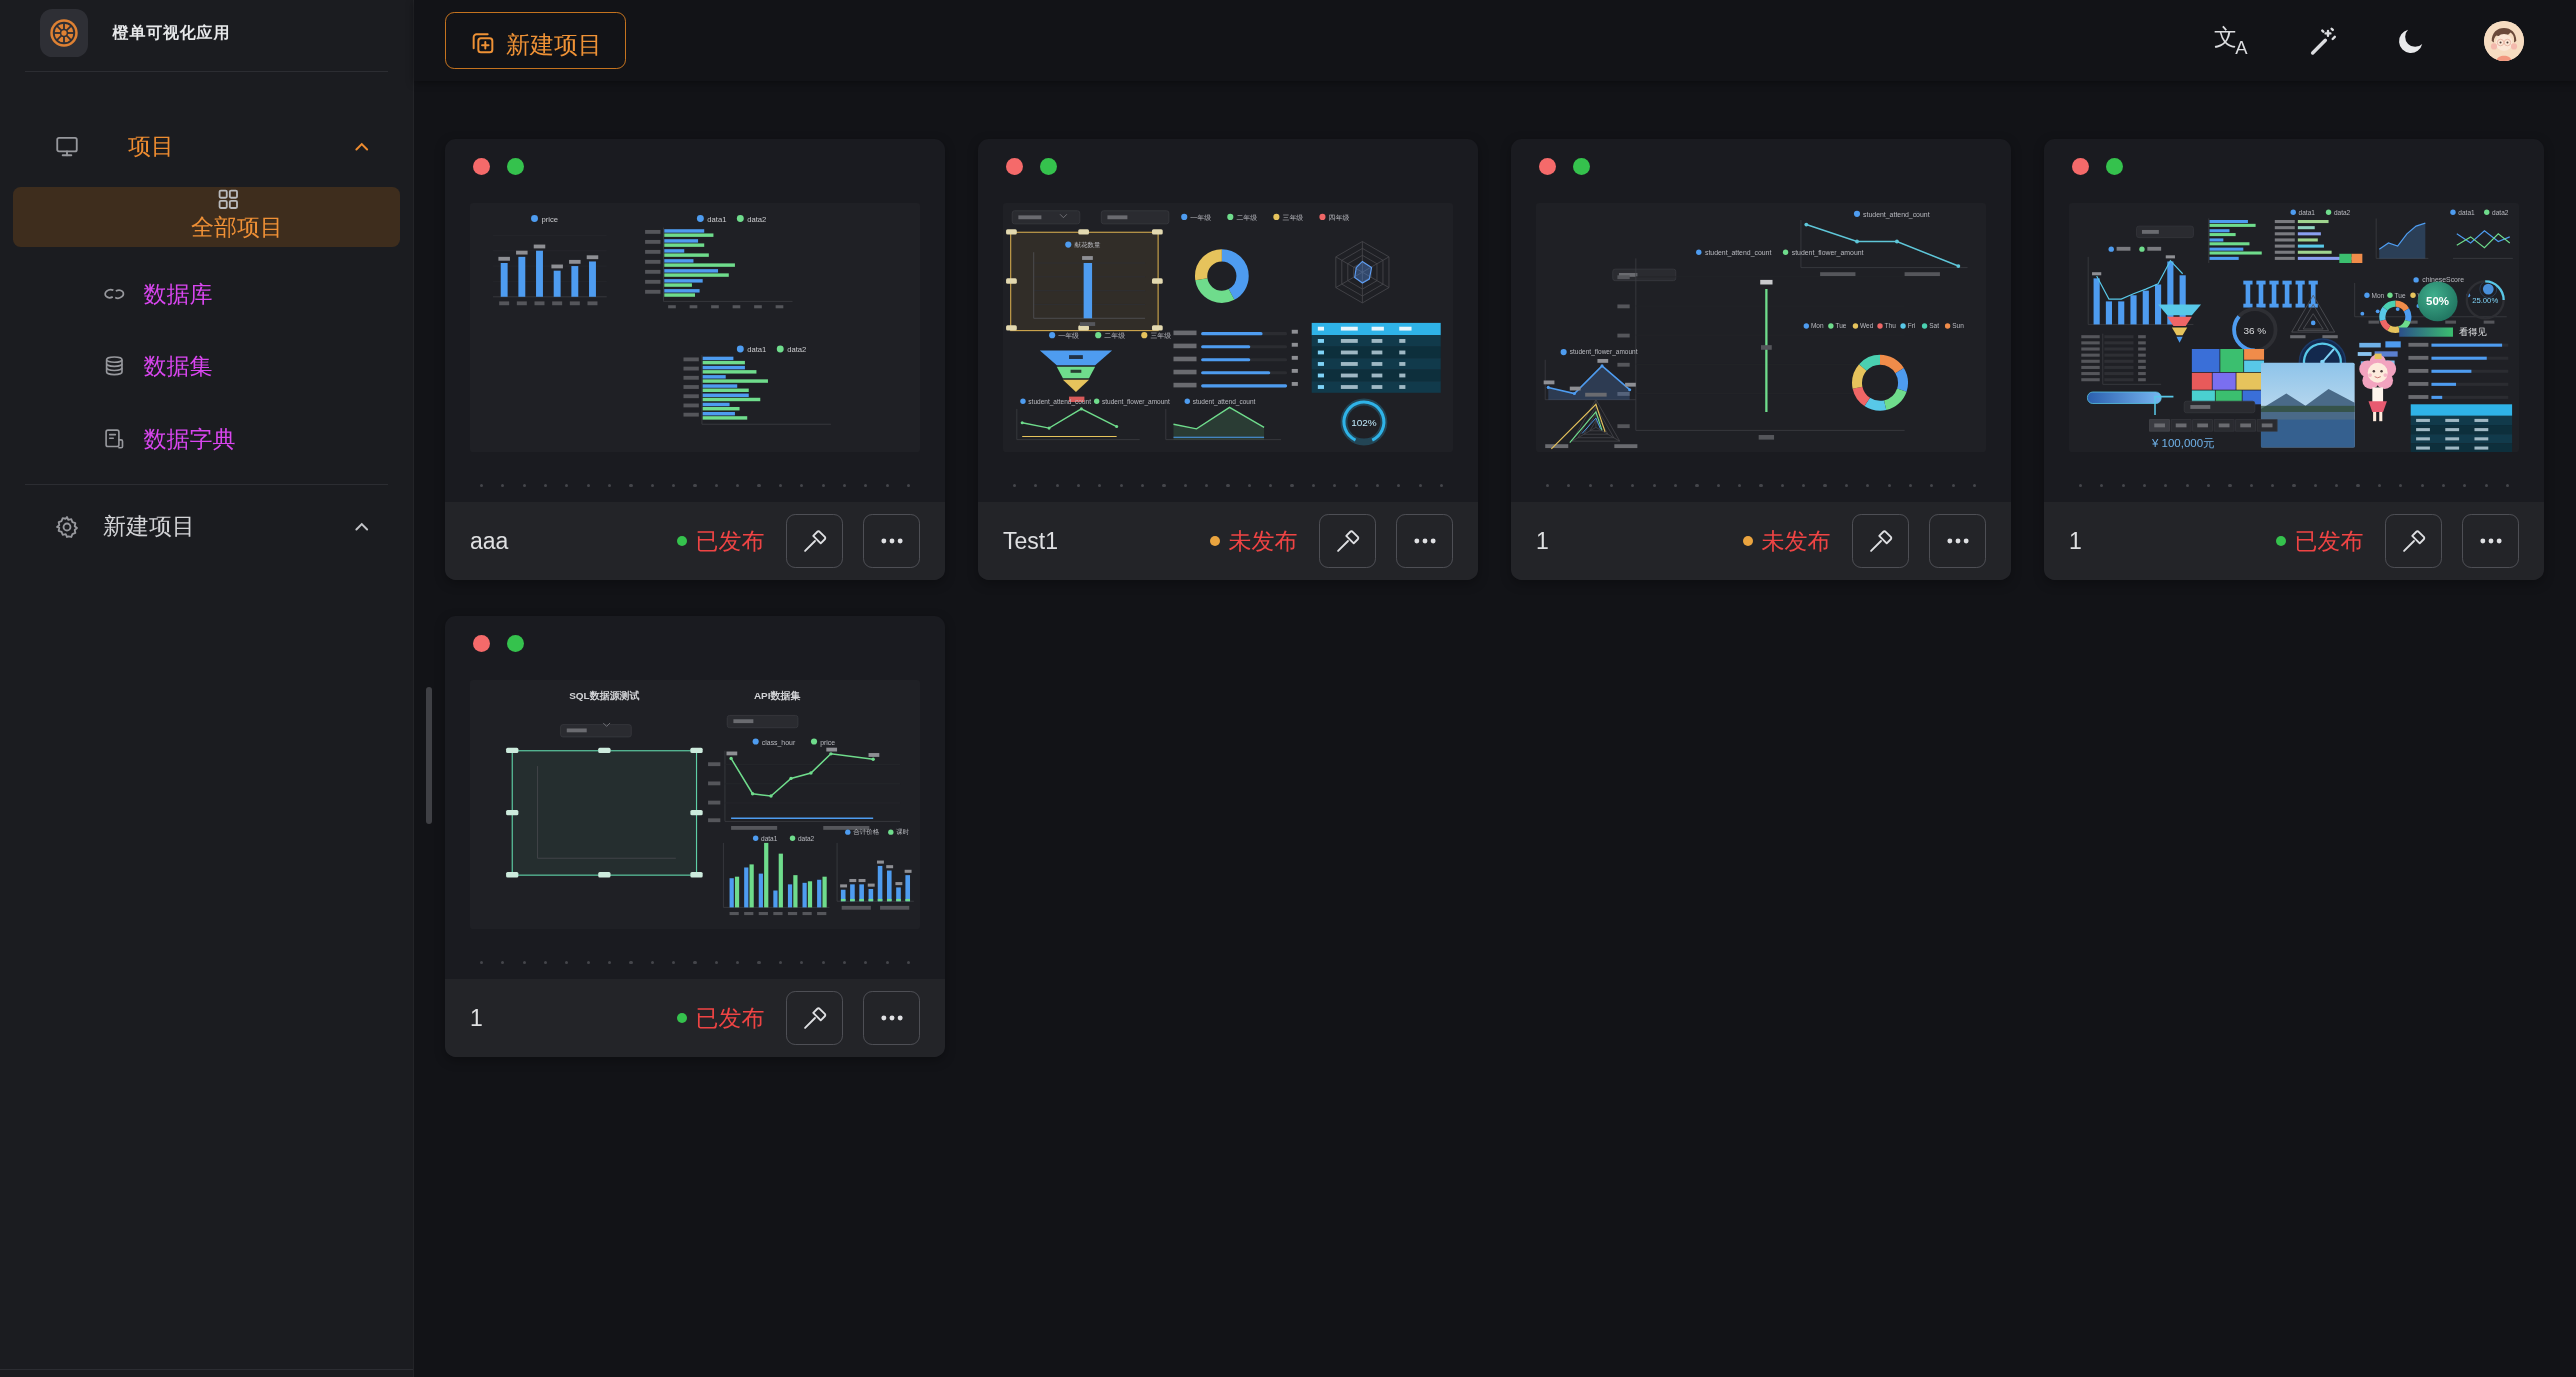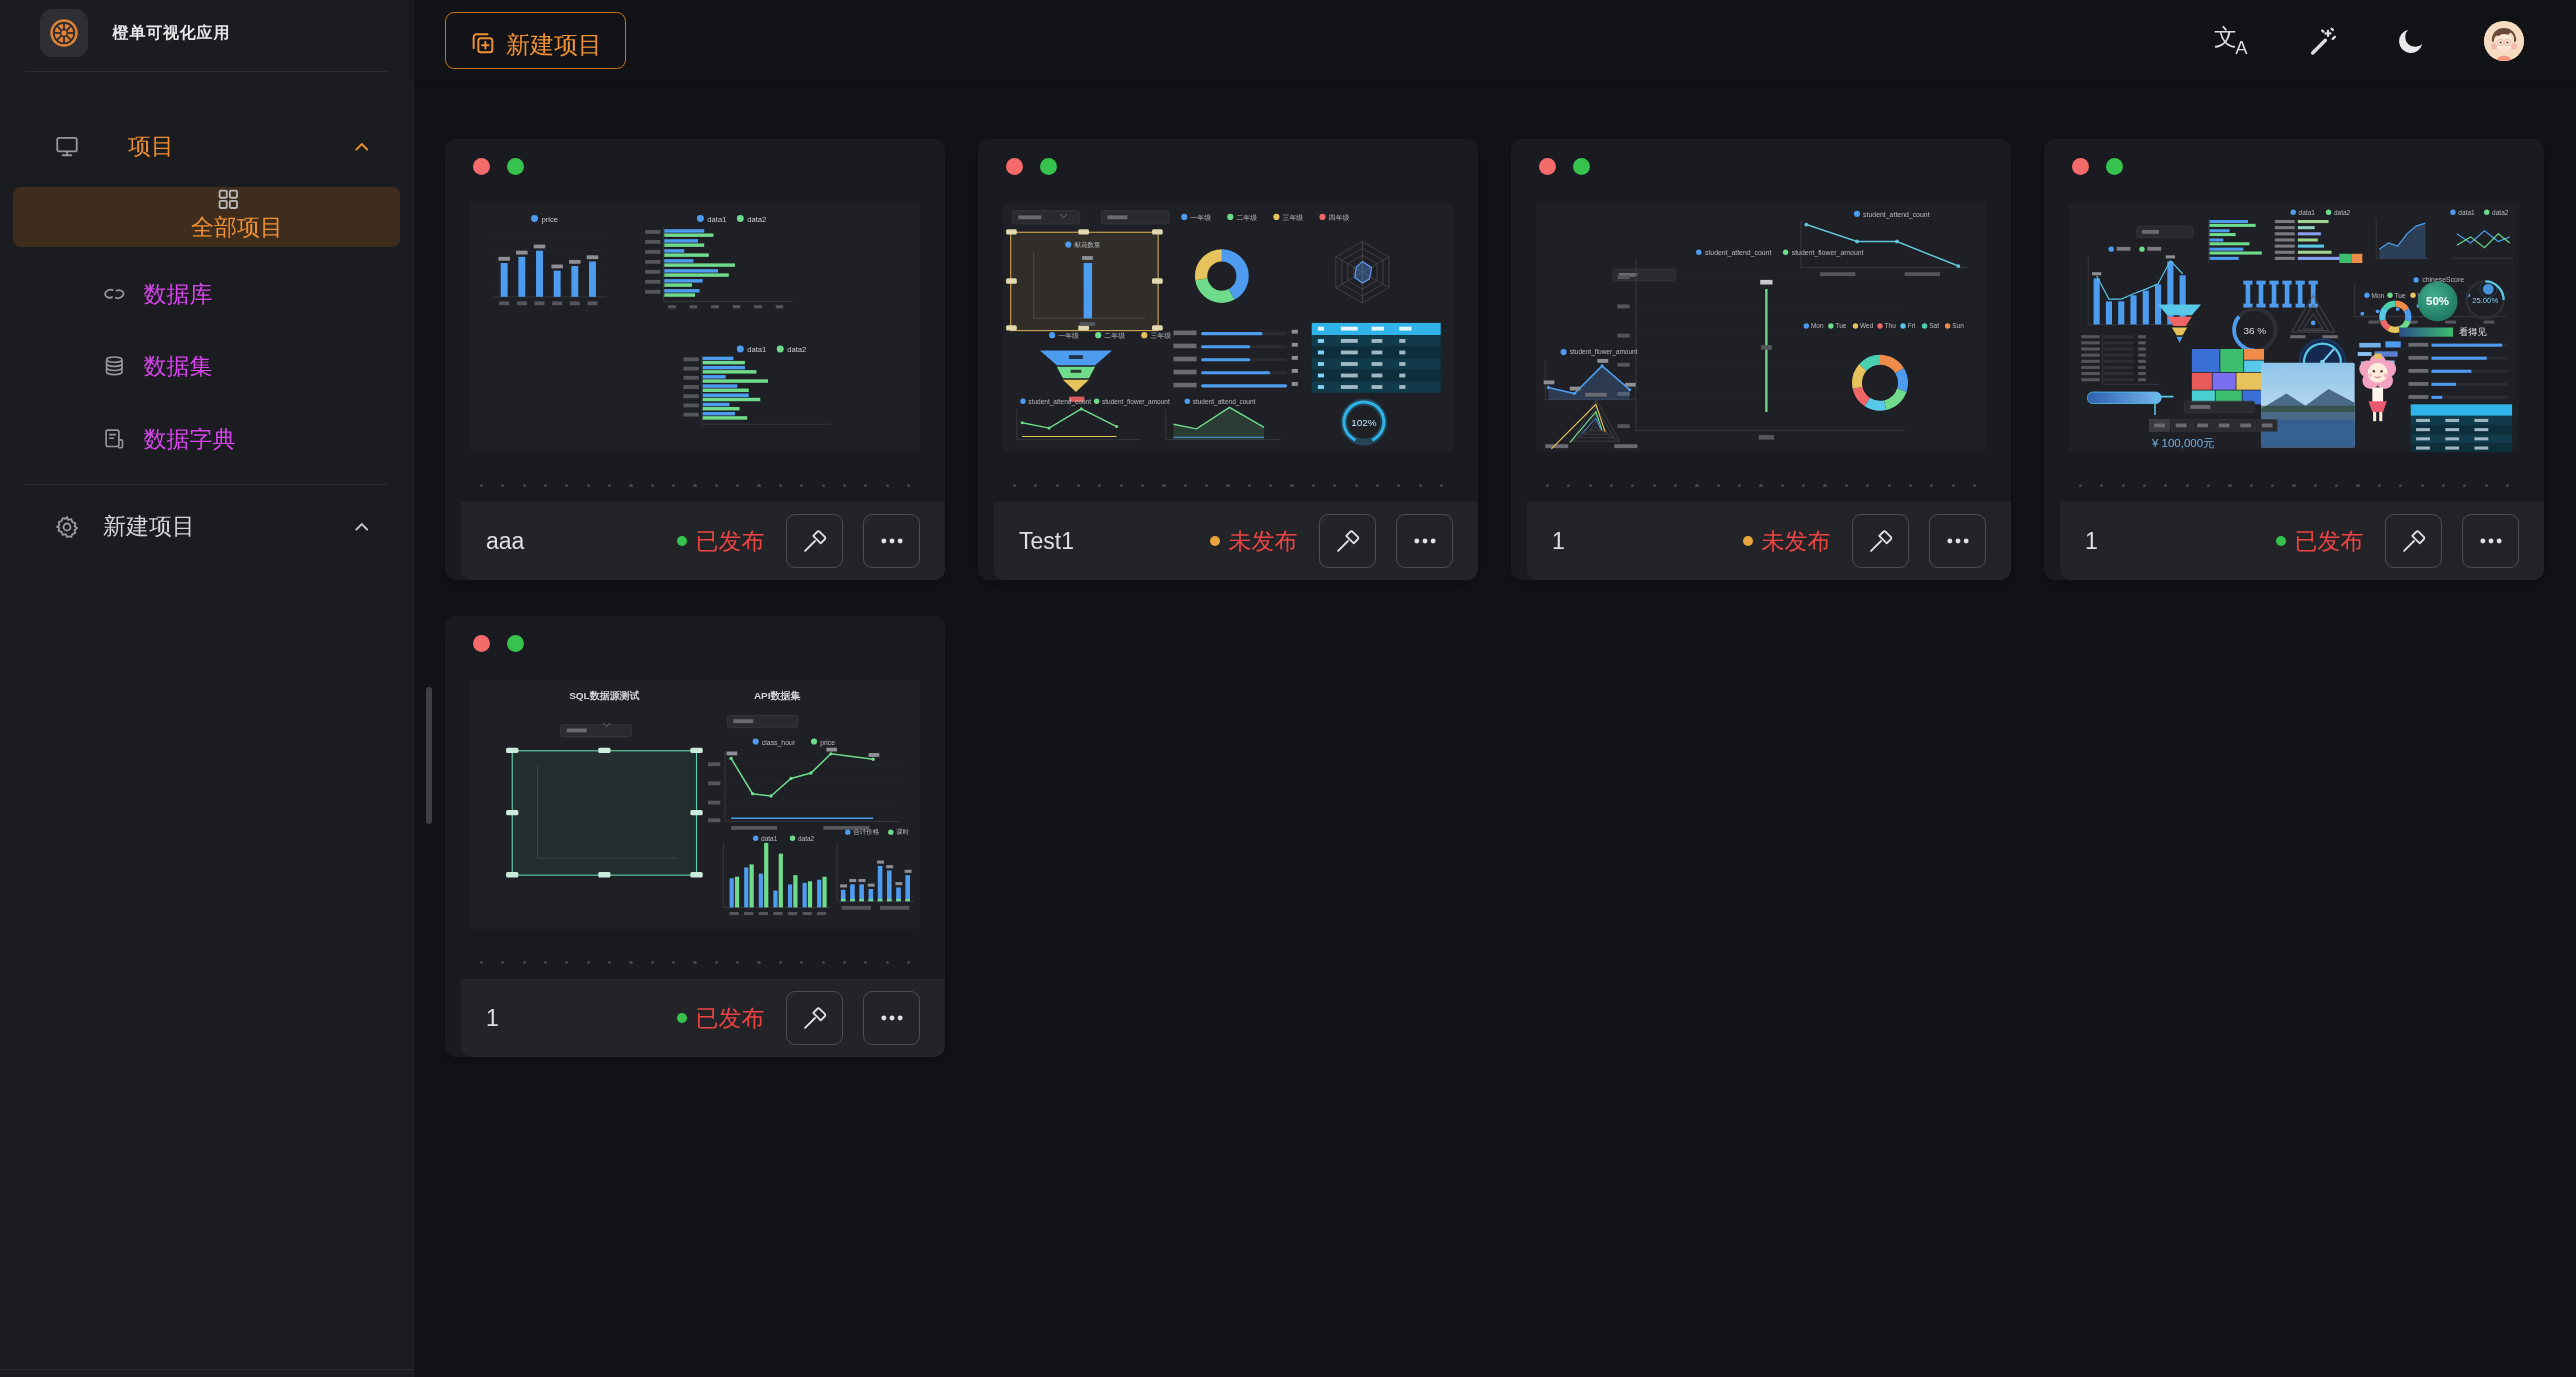--- a/index.html
+++ b/index.html
@@ -63,21 +63,21 @@
   
   .card { width:500px; height:441px; background:#1a1b20; border-radius:10.7px; position:relative;
     box-shadow:0 3.1px 10.7px rgba(0,0,0,0.28); }
   .windots { position:absolute; top:19px; left:28px; display:flex; gap:17px; }
   .wd { width:17px; height:17px; border-radius:50%; }
   .wd.red { background:#f56a6a; } .wd.green { background:#35c24d; }
   .thumb { position:absolute; top:64px; left:25px; width:450px; height:249px;
     background:#1f2025; border-radius:3.1px; overflow:hidden; cursor:pointer; }
   .pager { position:absolute; top:345px; left:35px; width:430px; display:flex; justify-content:space-between; }
   .pager i { width:3.1px; height:3.1px; border-radius:50%; background:#45464b; }
-  .cfooter { position:absolute; left:16px; right:0; bottom:0; height:78px; background:#232428;
+  .cfooter { position:absolute; left:0; right:0; bottom:0; height:78px; background:#232428;
     border-radius:0 0 10.7px 10.7px; display:flex; align-items:center; padding:0 25px; }
   .ctitle { font-size:23px; color:#dfe0e2; }
   .status { margin-left:auto; display:flex; align-items:center; gap:8.4px; font-size:23px;
     color:#ef4444; margin-right:21.5px; }
   .sdot { width:10px; height:10px; border-radius:50%; }
   .status.published .sdot { background:#35c24d; }
   .status.unpublished .sdot { background:#eaa43f; }
   .iconbtn { width:57px; height:54px; border:1.5px solid #4e4f55; border-radius:9.2px;
     background:transparent; color:#dfe0e3; display:flex; align-items:center; justify-content:center;
     cursor:pointer; }

